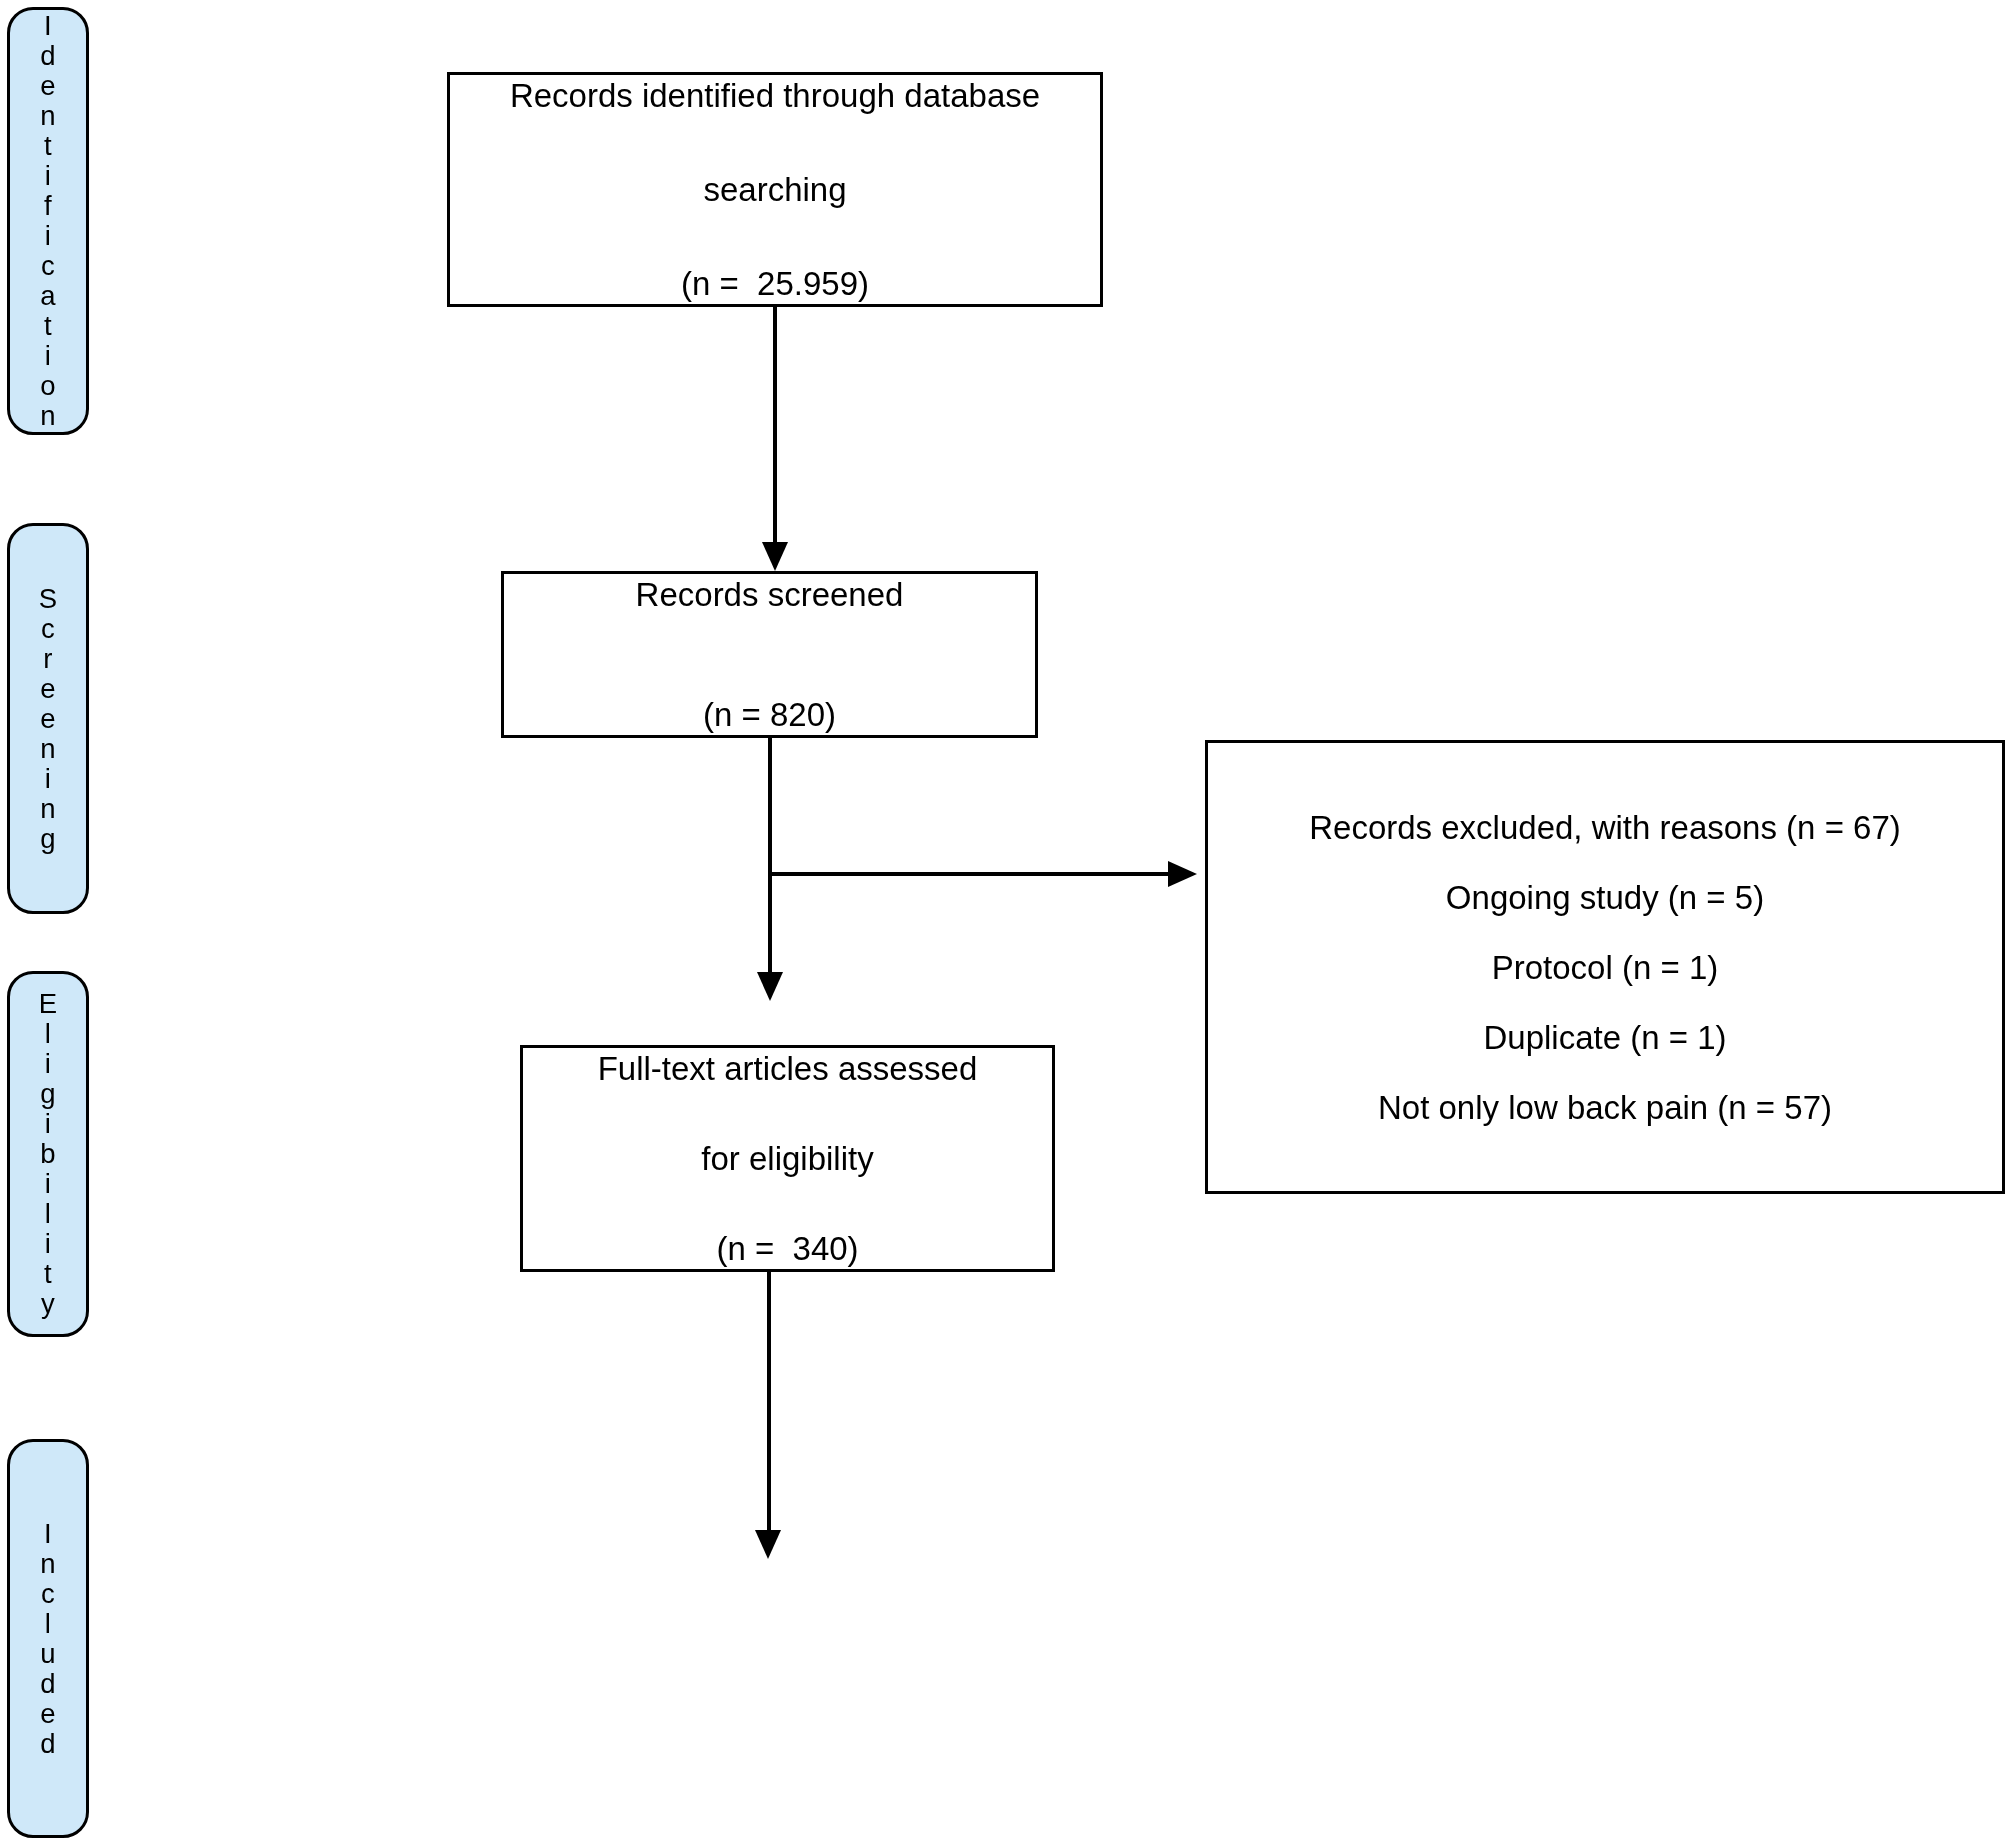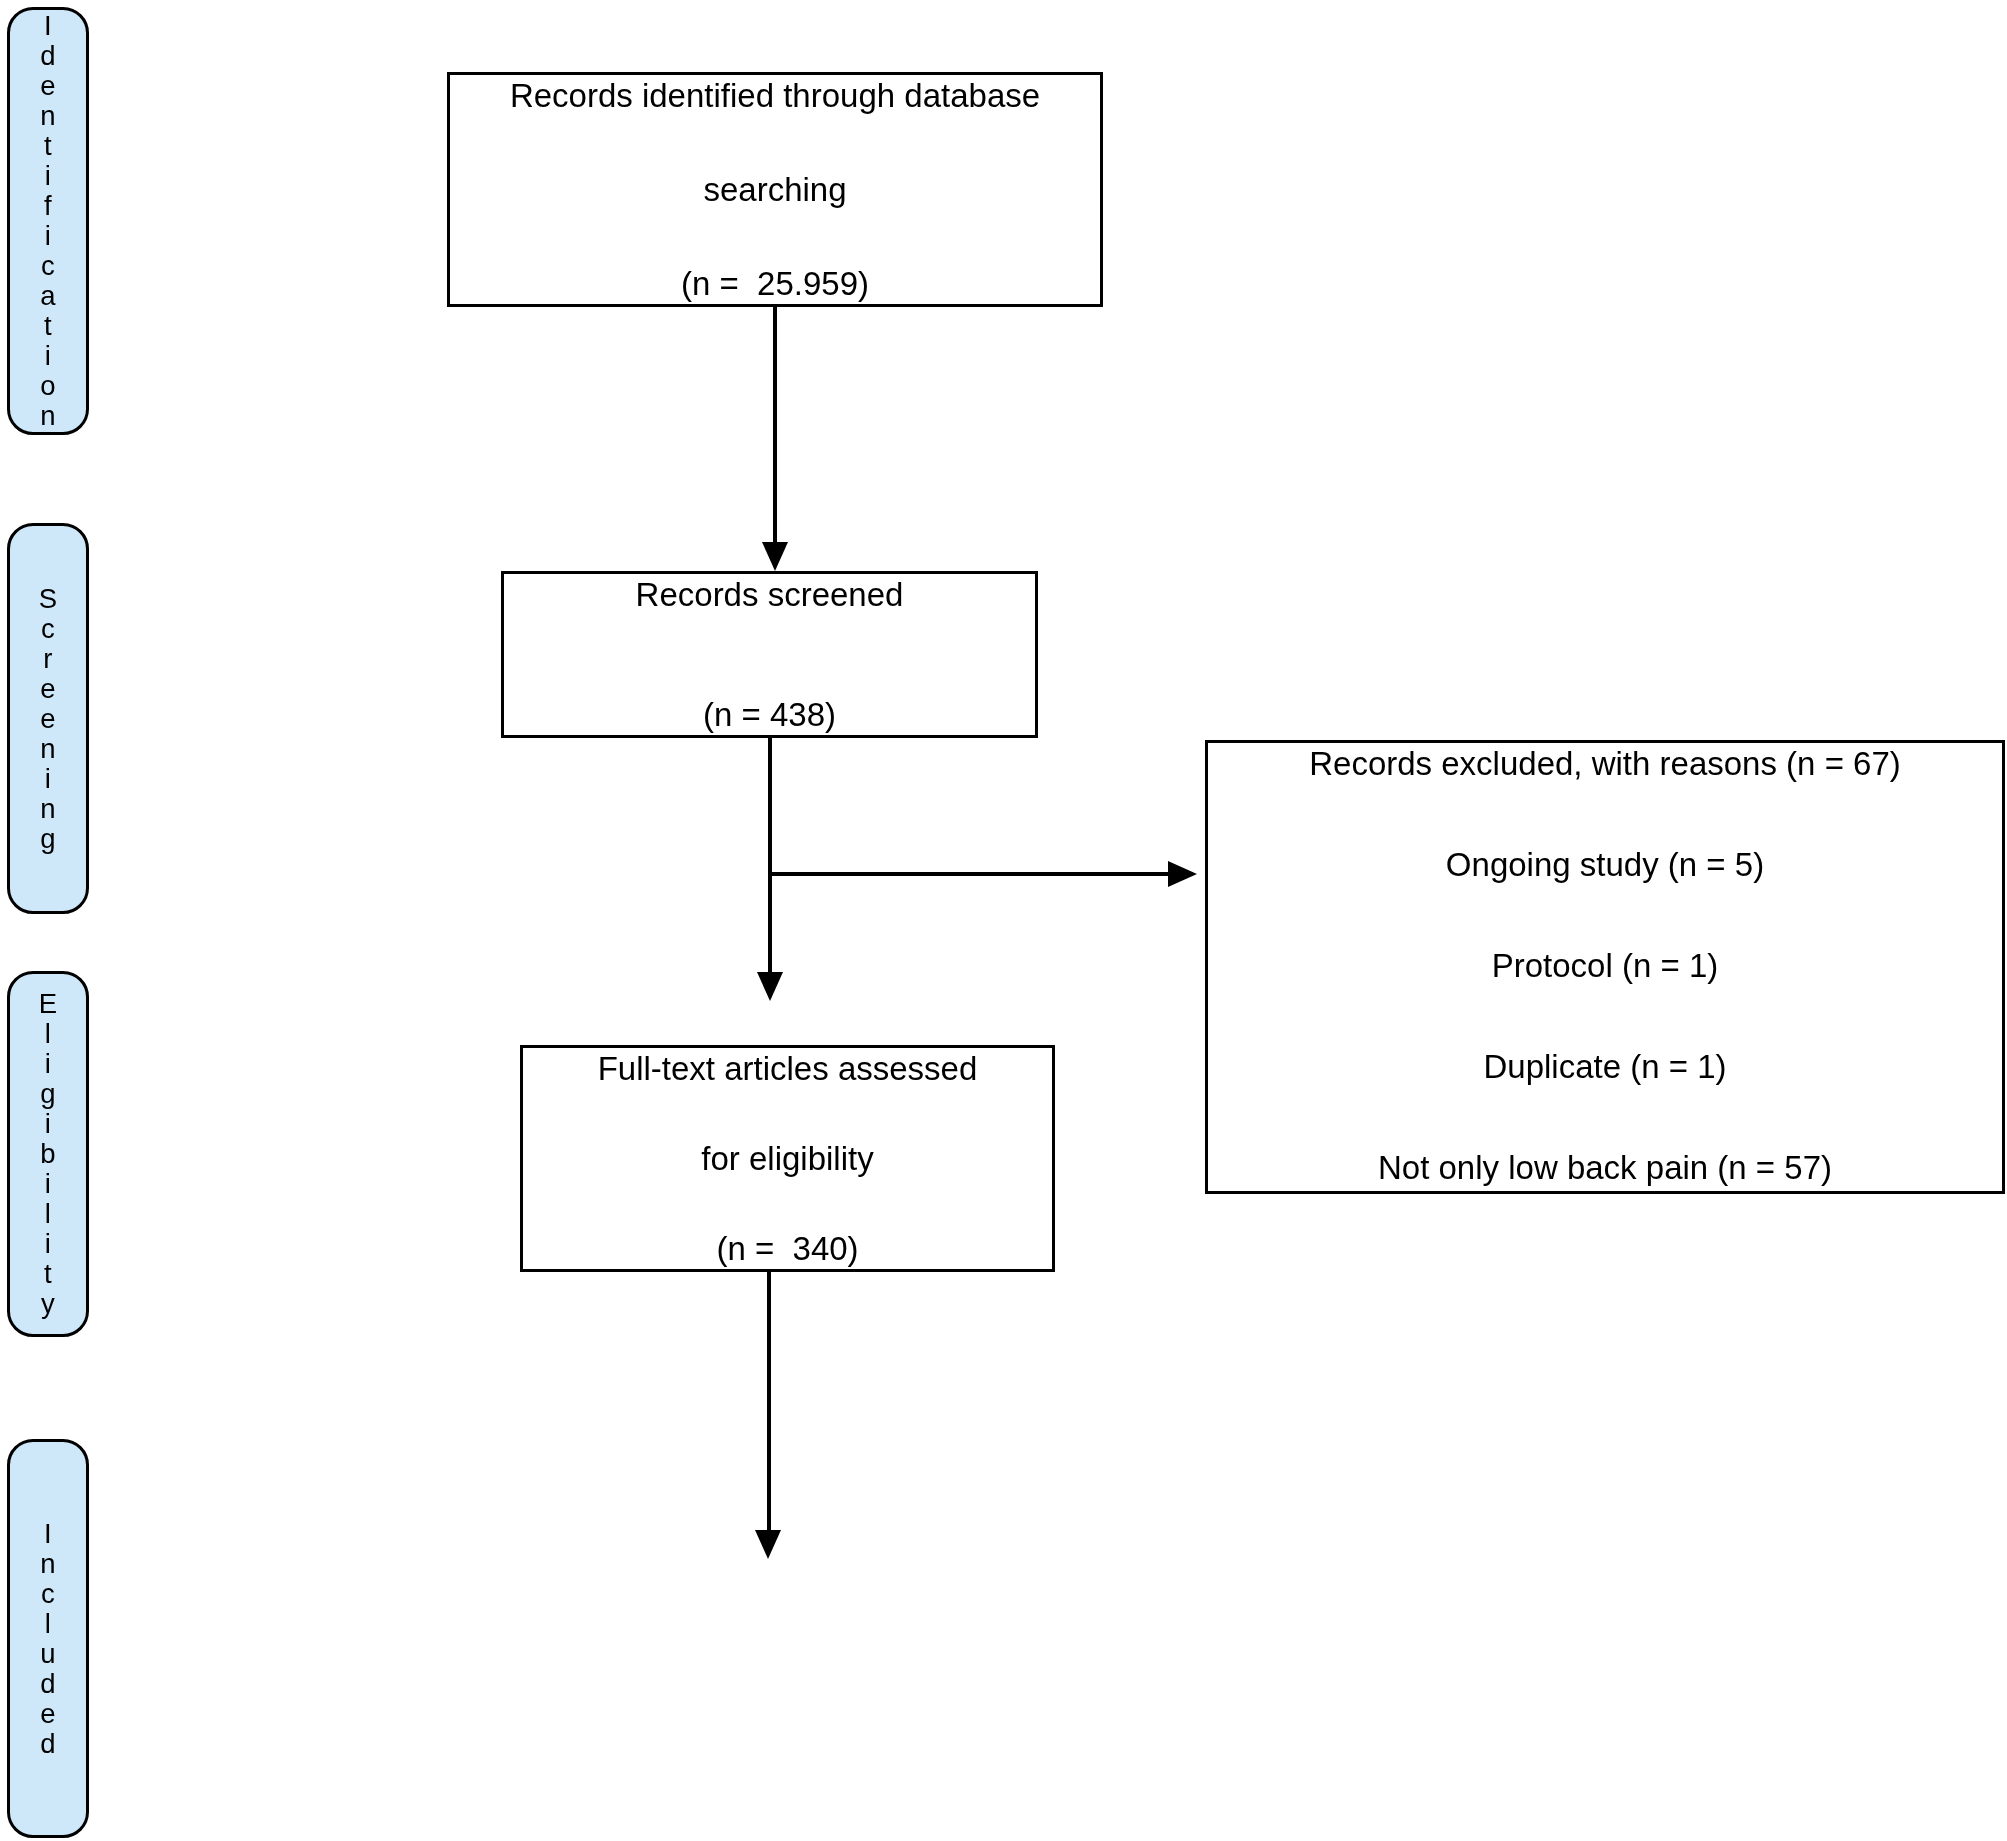--- a/index.html
+++ b/index.html
@@ -49,22 +49,22 @@
     justify-content: space-between;
     text-align: center;
   }
   .flowbox .line {
     font-size: 33px;
     line-height: 41px;
     color: #000000;
     white-space: pre-wrap;
   }
   .flowbox.spread {
-    justify-content: flex-start;
-    gap: 60px;
+    justify-content: center;
+    gap: 29px;
   }
 
   
   .vline, .hline {
     position: absolute;
     background: #000000;
   }
   .vline { width: 4.3px; }
   .hline { height: 4.3px; }
   .head-down {
@@ -142,21 +142,21 @@
     <div class="line">Records identified through database</div>
     <div class="line">searching</div>
     <div class="line">(n =  25.959)</div>
   </div>
 
   <div class="vline" style="left:773px; top:307px; height:235px;"></div>
   <div class="head-down" style="left:762px; top:542px;"></div>
 
   <div class="flowbox" style="left:501px; top:571px; width:537px; height:167px;">
     <div class="line">Records screened</div>
-    <div class="line">(n = 438)</div>
+    <div class="line">(n = 820)</div>
   </div>
 
   <div class="vline" style="left:768px; top:738px; height:234px;"></div>
   <div class="head-down" style="left:757px; top:972px;"></div>
 
   <div class="hline" style="left:771px; top:872px; width:397px;"></div>
   <div class="head-right" style="left:1168px; top:861px;"></div>
 
   <div class="flowbox spread" style="left:1205px; top:740px; width:800px; height:454px;">
     <div class="line">Records excluded, with reasons (n = 67)</div>

